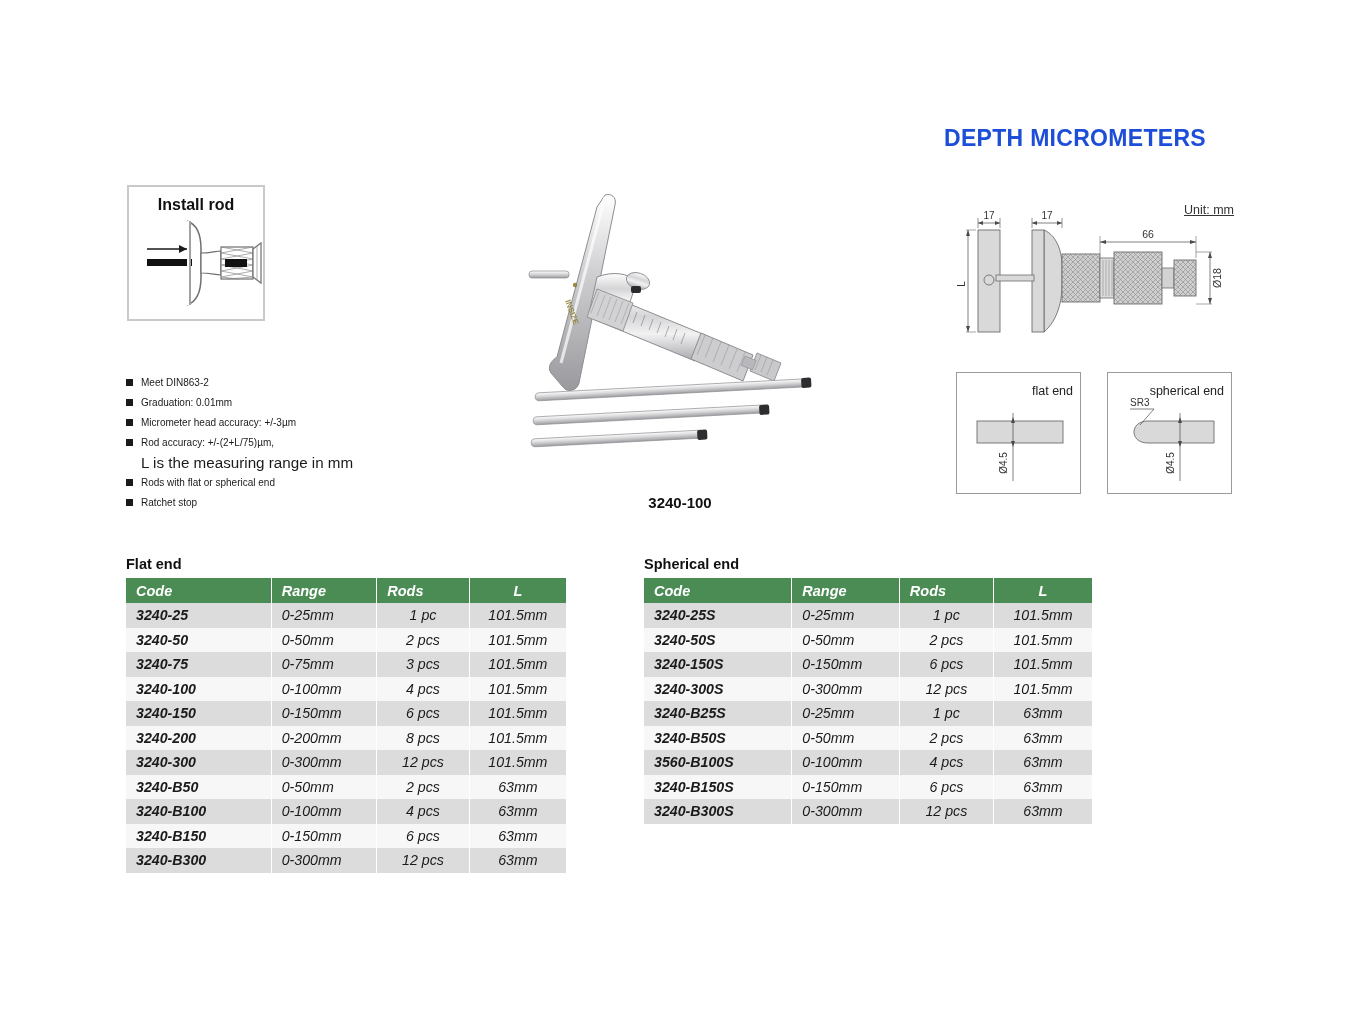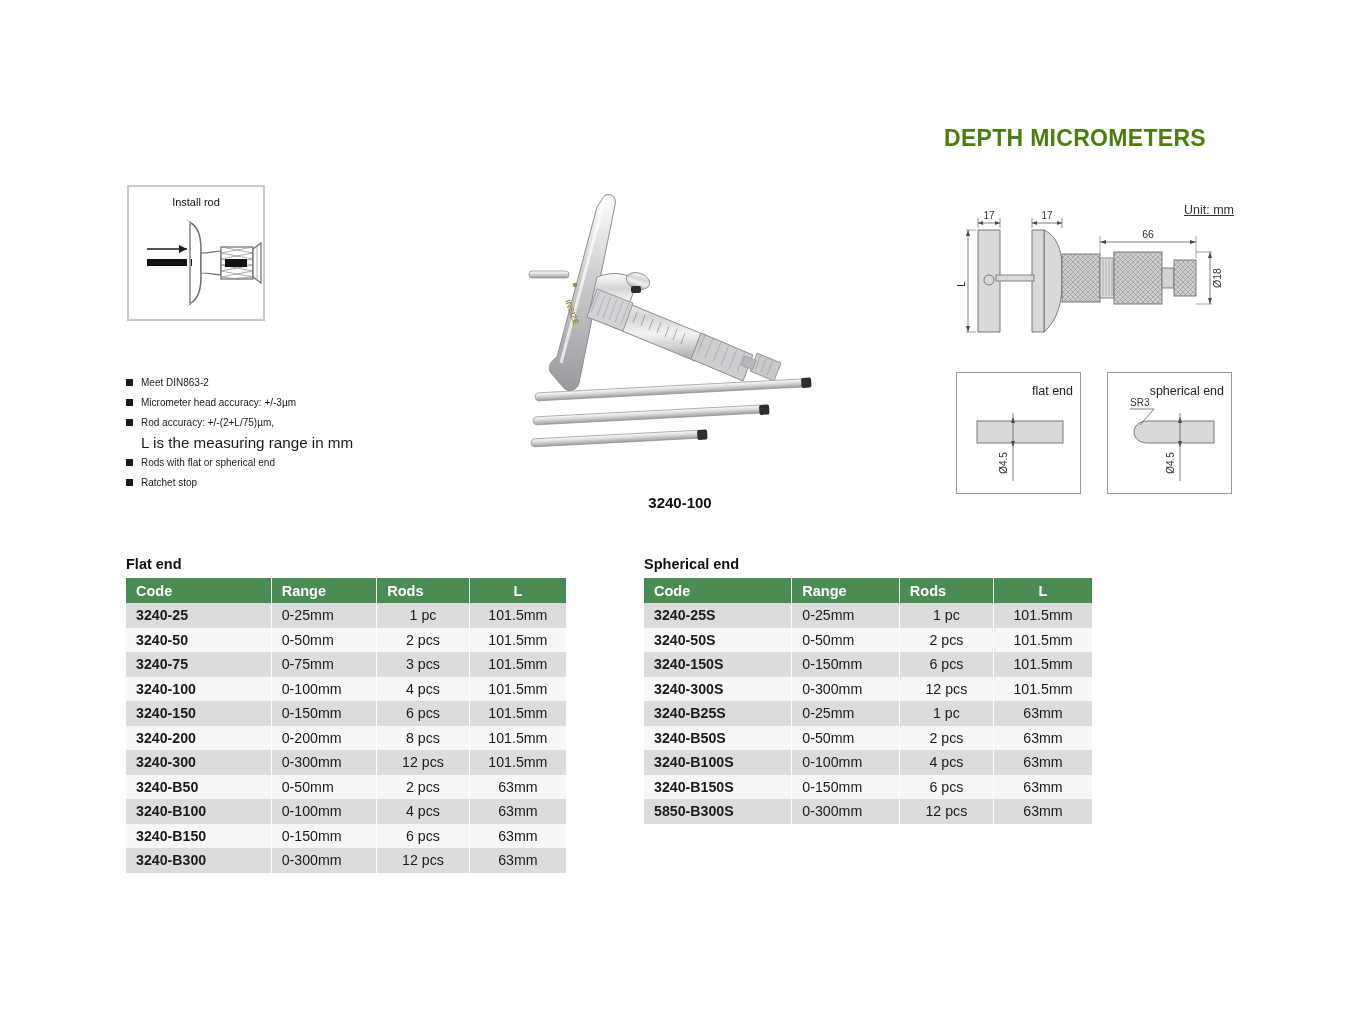--- a/index.html
+++ b/index.html
@@ -15,41 +15,41 @@
   }
 
   
   .page-title {
     position: absolute;
     left: 944px;
     top: 125px;
     font-size: 23px;
     font-weight: bold;
     letter-spacing: 0.3px;
-    color: #4d7c0f;
+    color: #1d4ed8;
     white-space: nowrap;
   }
 
   
   .install-box {
     position: absolute;
     left: 127px;
     top: 185px;
     width: 138px;
     height: 136px;
     border: 2px solid #c9c9c9;
     background: #fff;
   }
   .install-title {
     position: absolute;
     top: 9px;
     width: 100%;
     text-align: center;
-    font-size: 11px;
-    font-weight: normal;
+    font-size: 16px;
+    font-weight: bold;
     color: #111;
   }
   .install-svg { position: absolute; left: 0; top: 22px; }
 
   
   .features {
     position: absolute;
     left: 126px;
     top: 373px;
     width: 420px;
@@ -134,20 +134,21 @@
   .table-caption {
     font-size: 14.5px;
     font-weight: bold;
     color: #111;
     margin-bottom: 6px;
   }
   table {
     border-collapse: collapse;
     width: 100%;
     table-layout: fixed;
+    font-style: italic;
   }
   thead th {
     background: #4b8c55;
     color: #ffffff;
     font-size: 14.5px;
     font-weight: bold;
     height: 25px;
     padding: 0 10px;
     text-align: left;
     border-right: 1px solid #ffffff;
@@ -216,20 +217,24 @@
 
     <path d="M124 40 L132 34 L132 74 L124 68 Z" fill="#ffffff" stroke="#6f6f6f" stroke-width="1.2"></path>
     <line x1="128" y1="36" x2="128" y2="72" stroke="#9a9a9a" stroke-width="0.8"></line>
   </svg>
 </div>
 
 <div class="features">
   <div class="feat-row">
     <span class="feat-bullet"></span>
     <span>Meet DIN863-2</span>
+  </div>
+  <div class="feat-row">
+    <span class="feat-bullet"></span>
+    <span>Graduation: 0.01mm</span>
   </div>
   <div class="feat-row">
     <span class="feat-bullet"></span>
     <span>Micrometer head accuracy: +/-3µm</span>
   </div>
   <div class="feat-row">
     <span class="feat-bullet"></span>
     <span>Rod accuracy: +/-(2+L/75)µm,</span>
   </div>
   <div class="feat-sub">L is the measuring range in mm</div>
@@ -573,32 +578,32 @@
           <td class="c">1 pc</td>
           <td class="c">63mm</td>
         </tr>
         <tr>
           <td class="code">3240-B50S</td>
           <td>0-50mm</td>
           <td class="c">2 pcs</td>
           <td class="c">63mm</td>
         </tr>
         <tr>
-          <td class="code">3240-B100S</td>
+          <td class="code">3560-B100S</td>
           <td>0-100mm</td>
           <td class="c">4 pcs</td>
           <td class="c">63mm</td>
         </tr>
         <tr>
           <td class="code">3240-B150S</td>
           <td>0-150mm</td>
           <td class="c">6 pcs</td>
           <td class="c">63mm</td>
         </tr>
         <tr>
-          <td class="code">5850-B300S</td>
+          <td class="code">3240-B300S</td>
           <td>0-300mm</td>
           <td class="c">12 pcs</td>
           <td class="c">63mm</td>
         </tr>
       </tbody>
   </table>
 </div>
 
 </body></html>

